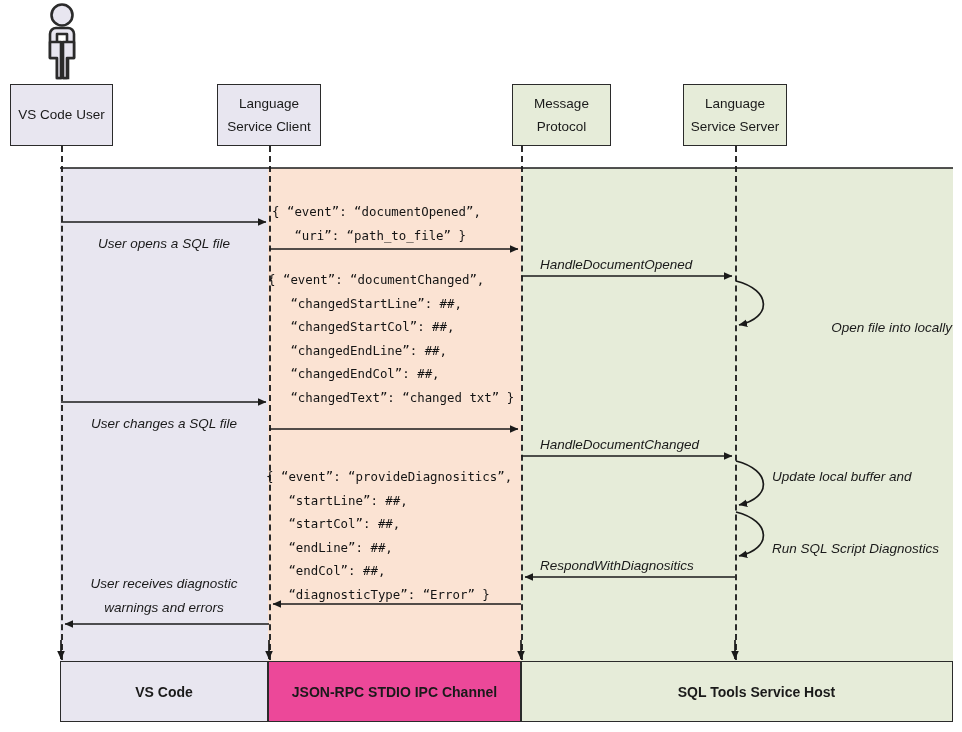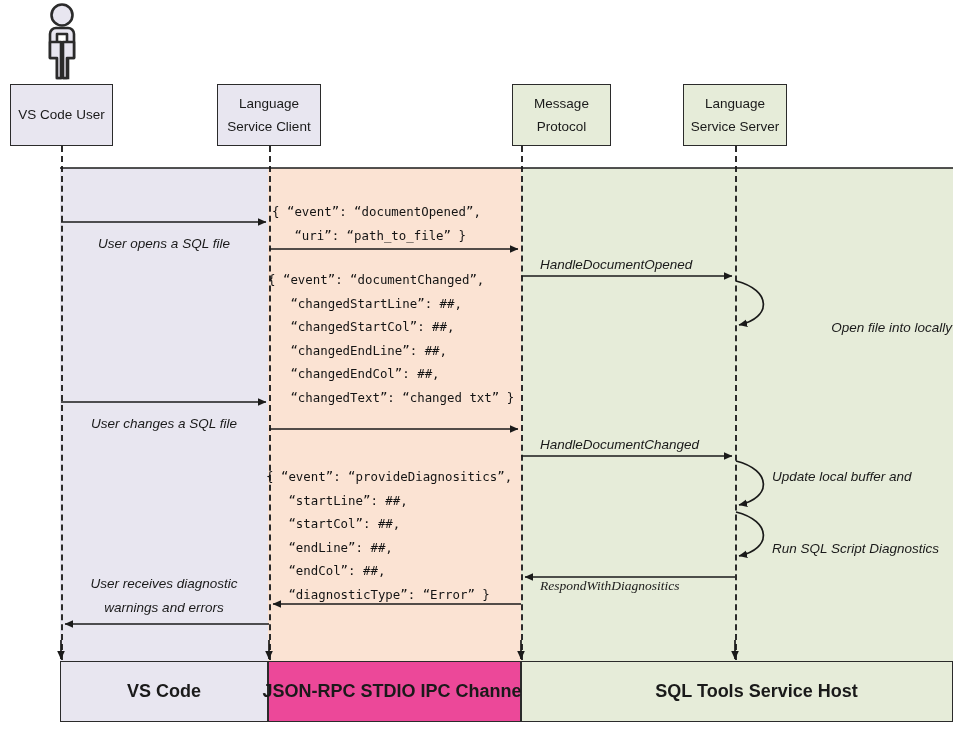--- a/index.html
+++ b/index.html
@@ -9,21 +9,21 @@
 
   
   .hdr-box{position:absolute;border:1.6px solid #2b2b2b;box-sizing:border-box;
            display:flex;flex-direction:column;align-items:center;justify-content:center;
            font-size:13.5px;line-height:1.72;text-align:center;}
   .hdr-box .ln{display:block;white-space:nowrap;}
 
   
   .foot-cell{position:absolute;border:1.6px solid #2b2b2b;box-sizing:border-box;
              display:flex;align-items:center;justify-content:center;
-             font-size:18px;font-weight:bold;white-space:nowrap;}
+             font-size:14px;font-weight:bold;white-space:nowrap;}
 
   
   .band{position:absolute;box-sizing:border-box;}
 
   
   .lifeline{position:absolute;width:0;border-left:2px dashed #2b2b2b;}
 
   
   .msg-label{position:absolute;font-style:italic;font-size:13.5px;
              line-height:1.75;white-space:nowrap;}
@@ -134,21 +134,21 @@
 
   <div class="msg-label twoline" style="left:60px;top:572px;width:208px;">
     <div>User receives diagnostic</div>
     <div>warnings and errors</div>
   </div>
 
   <div class="msg-label" style="left:540px;top:253px;"><span>HandleDocumentOpened</span></div>
 
   <div class="msg-label" style="left:540px;top:433px;"><span>HandleDocumentChanged</span></div>
 
-  <div class="msg-label" style="left:540px;top:574px;font-family:Liberation Serif, serif;"><span>RespondWithDiagnositics</span></div>
+  <div class="msg-label" style="left:540px;top:554px;"><span>RespondWithDiagnositics</span></div>
 
   <div class="msg-label twoline" style="left:772px;top:285px;width:180px;text-align:right;margin-top:31px;">
     <div>Open file into locally</div>
   </div>
 
   <div class="msg-label twoline" style="left:772px;top:465px;width:180px;text-align:left;">
     <div>Update local buffer and</div>
   </div>
 
   <div class="msg-label twoline" style="left:772px;top:516px;width:182px;text-align:left;margin-top:21px;">

